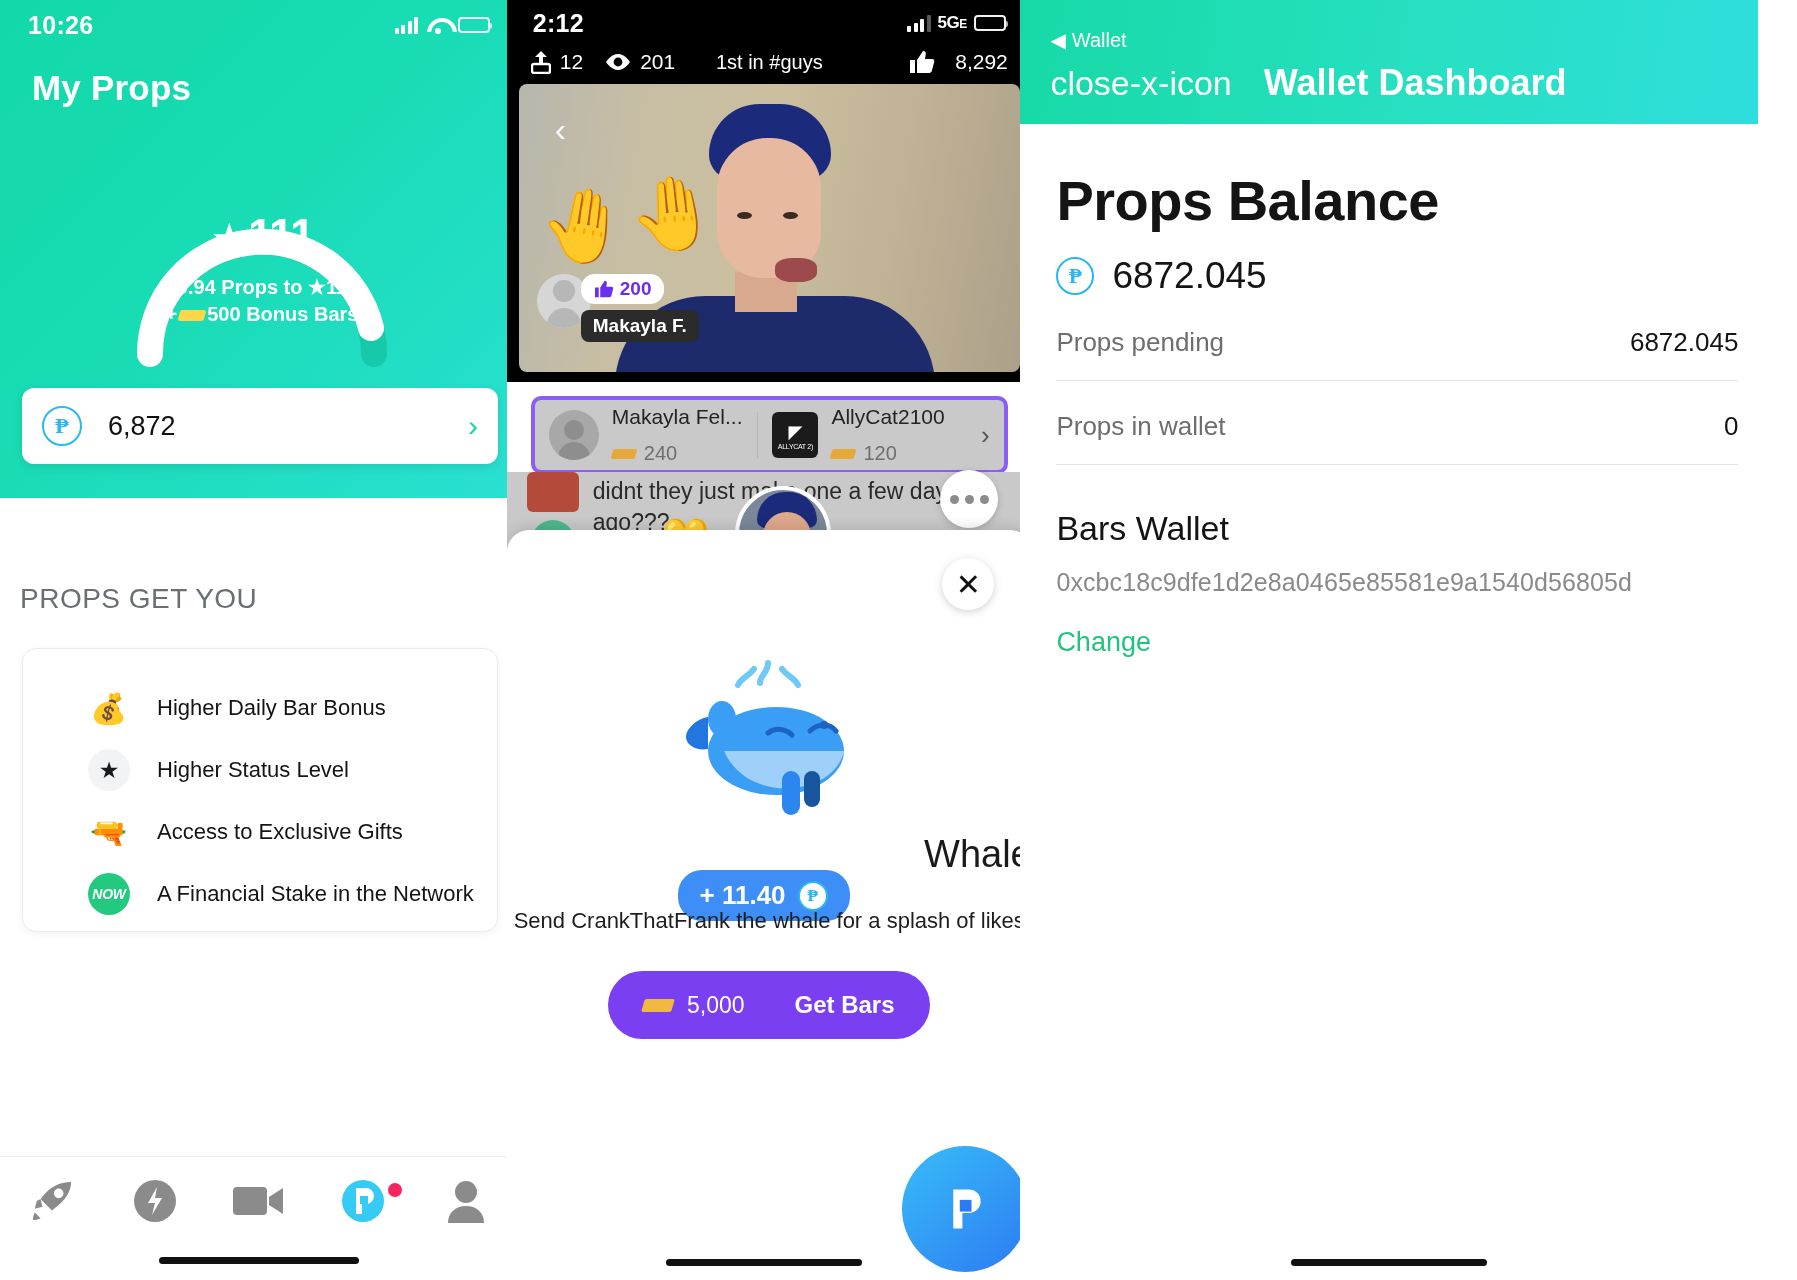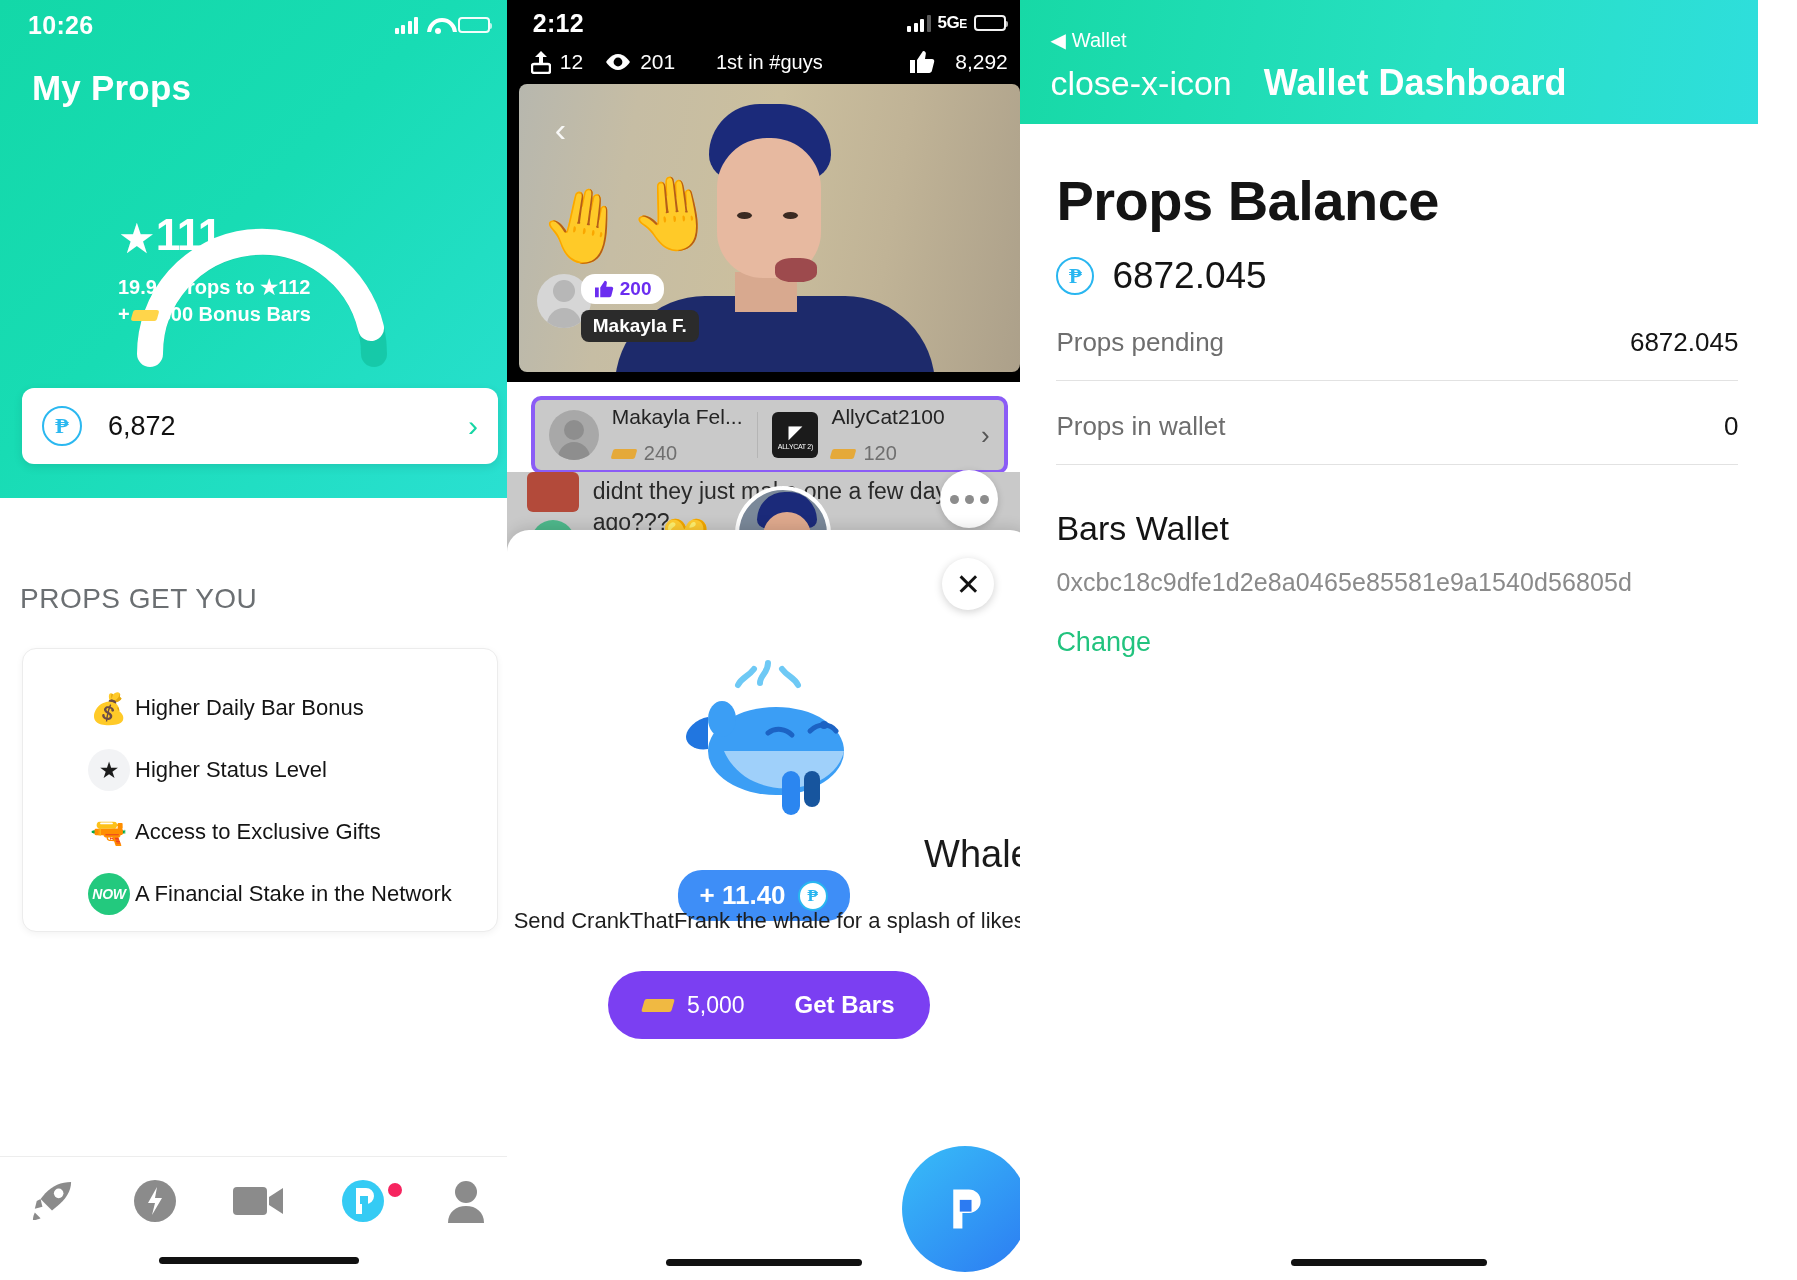--- a/index.html
+++ b/index.html
@@ -36,21 +36,21 @@
   }
   .wifi::after{ content:""; position:absolute; left:8px; bottom:0; width:6px;height:6px;background:#fff;border-radius:50%;}
   .batt { width: 32px; height: 16px; border: 2px solid rgba(255,255,255,.95); border-radius: 4px; position: relative; padding: 2px;}
   .batt::after{content:"";position:absolute;right:-4px;top:4px;width:2.5px;height:6px;background:rgba(255,255,255,.7);border-radius:0 2px 2px 0;}
   .batt-fill{height:100%;background:#fff;border-radius:1.5px;}
 
   .p1-title { position: absolute; left: 32px; top: 68px; color: #fff; font-size: 35px; font-weight: bold; letter-spacing: .2px;}
 
   .gauge-wrap { position: absolute; left: 118px; top: 140px; width: 288px; height: 230px; }
   .gauge-svg { width: 288px; height: 230px; display:block; }
-  .gauge-center { position: absolute; left: 0; top: 70px; width: 288px; text-align: left; color: #fff; }
+  .gauge-center { position: absolute; left: 0; top: 70px; width: 288px; text-align: center; color: #fff; }
   .gauge-star { font-size: 42px; line-height: 1; vertical-align: -3px;}
   .gauge-lvl { font-size: 44px; font-weight: bold; letter-spacing: -1px; }
   .gauge-sub { margin-top: 14px; font-size: 20px; font-weight: bold; line-height: 1.36; }
   .bar-glyph { display:inline-block; width:26px;height:11px;background:#FFD54A;border-radius:2px 3px 2px 3px; transform: skewX(-16deg); vertical-align: 0px; margin: 0 2px;}
 
   .balance-card {
     position: absolute; left: 22px; top: 388px; width: 476px; height: 76px;
     background: #fff; border-radius: 12px; box-shadow: 0 3px 10px rgba(0,0,0,.10);
     display: flex; align-items: center; padding: 0 20px;
   }
@@ -61,21 +61,21 @@
   .chev-right { margin-left: auto; color: #16d6a4; font-size: 30px; font-weight: 300; line-height:1;}
 
   .p1-section-title { position: absolute; left: 20px; top: 583px; font-size: 28px; color: #6b6f72; letter-spacing: .5px;}
   .feature-card {
     position: absolute; left: 22px; top: 648px; width: 476px; height: 284px;
     border: 1px solid #ececec; border-radius: 14px; background: #fff;
     box-shadow: 0 2px 7px rgba(0,0,0,.05); padding: 28px 0;
   }
   .feat-row { display:flex; align-items:center; height: 62px; padding-left: 60px; }
   .feat-ic { width: 52px; height: 46px; flex: none; display:flex; align-items:center; justify-content:center; font-size: 30px;}
-  .feat-lbl { font-size: 22px; color: #141414; }
+  .feat-lbl { margin-left: 22px; font-size: 22px; color: #141414; }
   .ic-star-circle{width:42px;height:42px;border-radius:50%;background:#f2f3f5;display:flex;align-items:center;justify-content:center;font-size:23px;color:#1b1b1b;}
   .ic-now{width:42px;height:42px;border-radius:50%;background:#23C97E;display:flex;align-items:center;justify-content:center;color:#fff;font-size:14px;font-weight:bold;font-style:italic;letter-spacing:-.3px;}
 
   .tabbar { position: absolute; left:0; bottom: 0; width: 518px; height: 124px; background:#fff; border-top:1px solid #ededed;}
   .tabs { display:flex; align-items:center; height: 88px; }
   .tab { flex:1; display:flex; align-items:center; justify-content:center; position:relative; }
   .ic-rocket{width:46px;height:42px;}
   .home-ind { position:absolute; left:50%; transform:translateX(-50%); bottom:16px; width:200px;height:7px;background:#111;border-radius:4px;}
 
   

